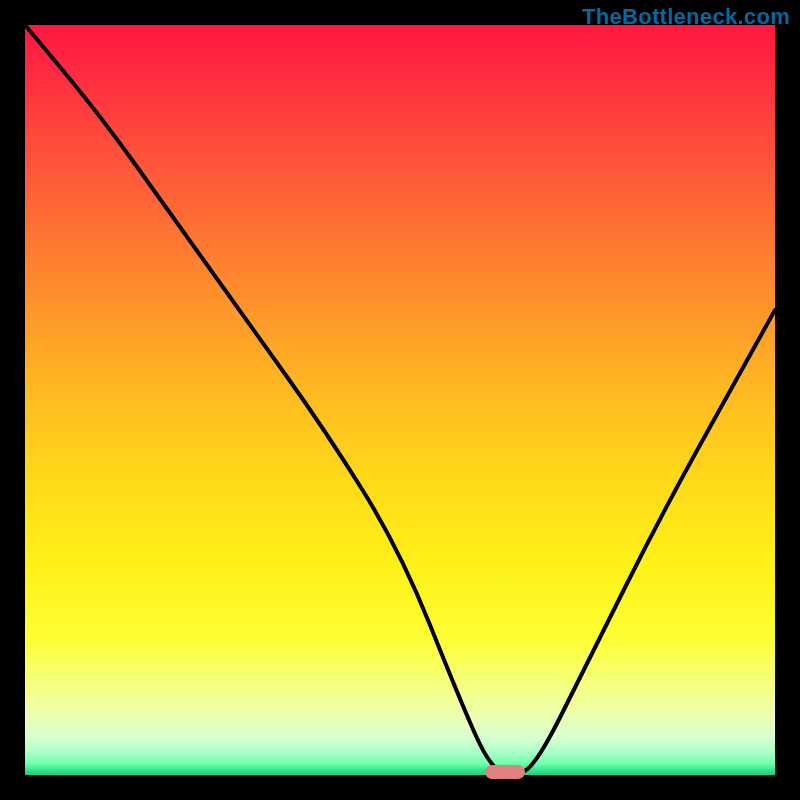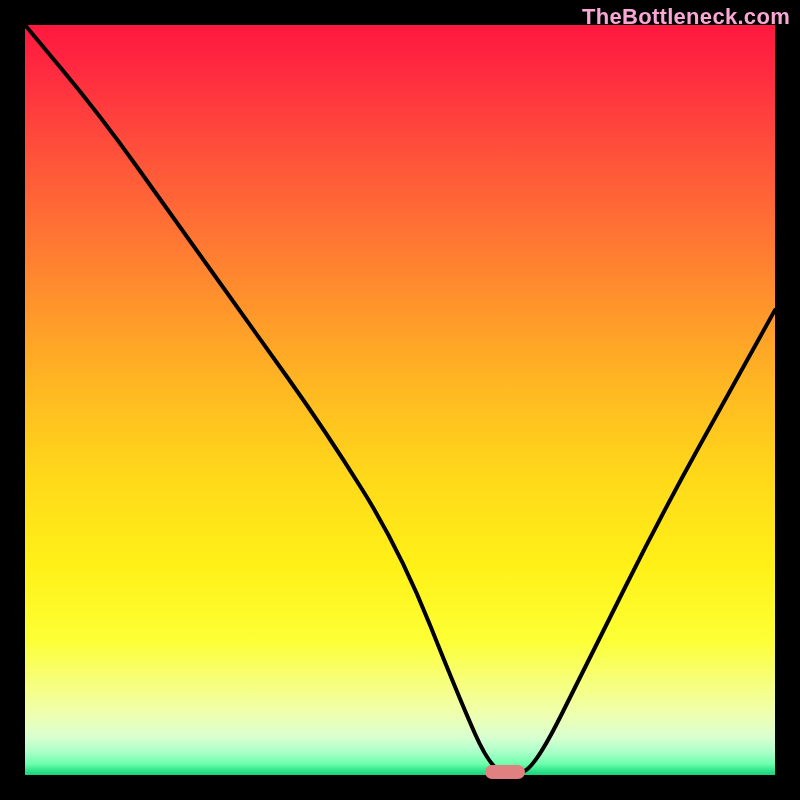--- a/index.html
+++ b/index.html
@@ -14,21 +14,21 @@
   .frame {
     position: relative;
     width: 800px;
     height: 800px;
     background: #000;
   }
   .watermark {
     position: absolute;
     top: 4px;
     right: 10px;
-    color: #f9a8d4;
+    color: #0369a1;
     font-size: 22px;
     font-weight: 600;
     letter-spacing: 0.3px;
     z-index: 50;
   }
   .plot {
     position: absolute;
     left: 25px;
     top: 25px;
     width: 750px;

